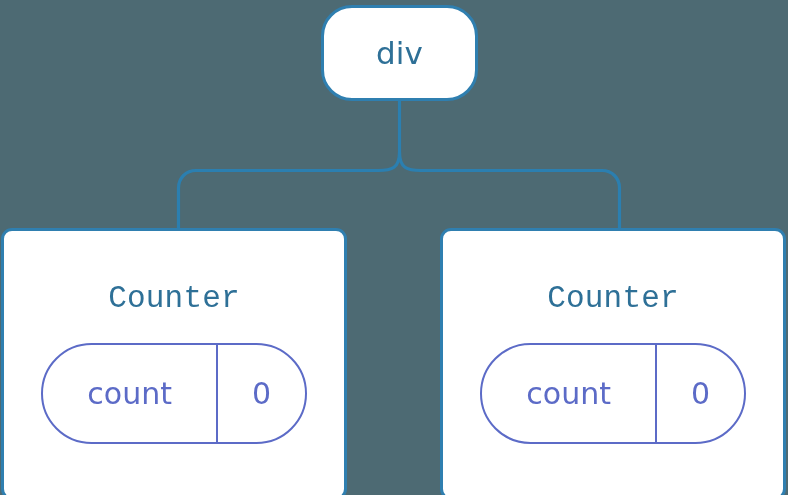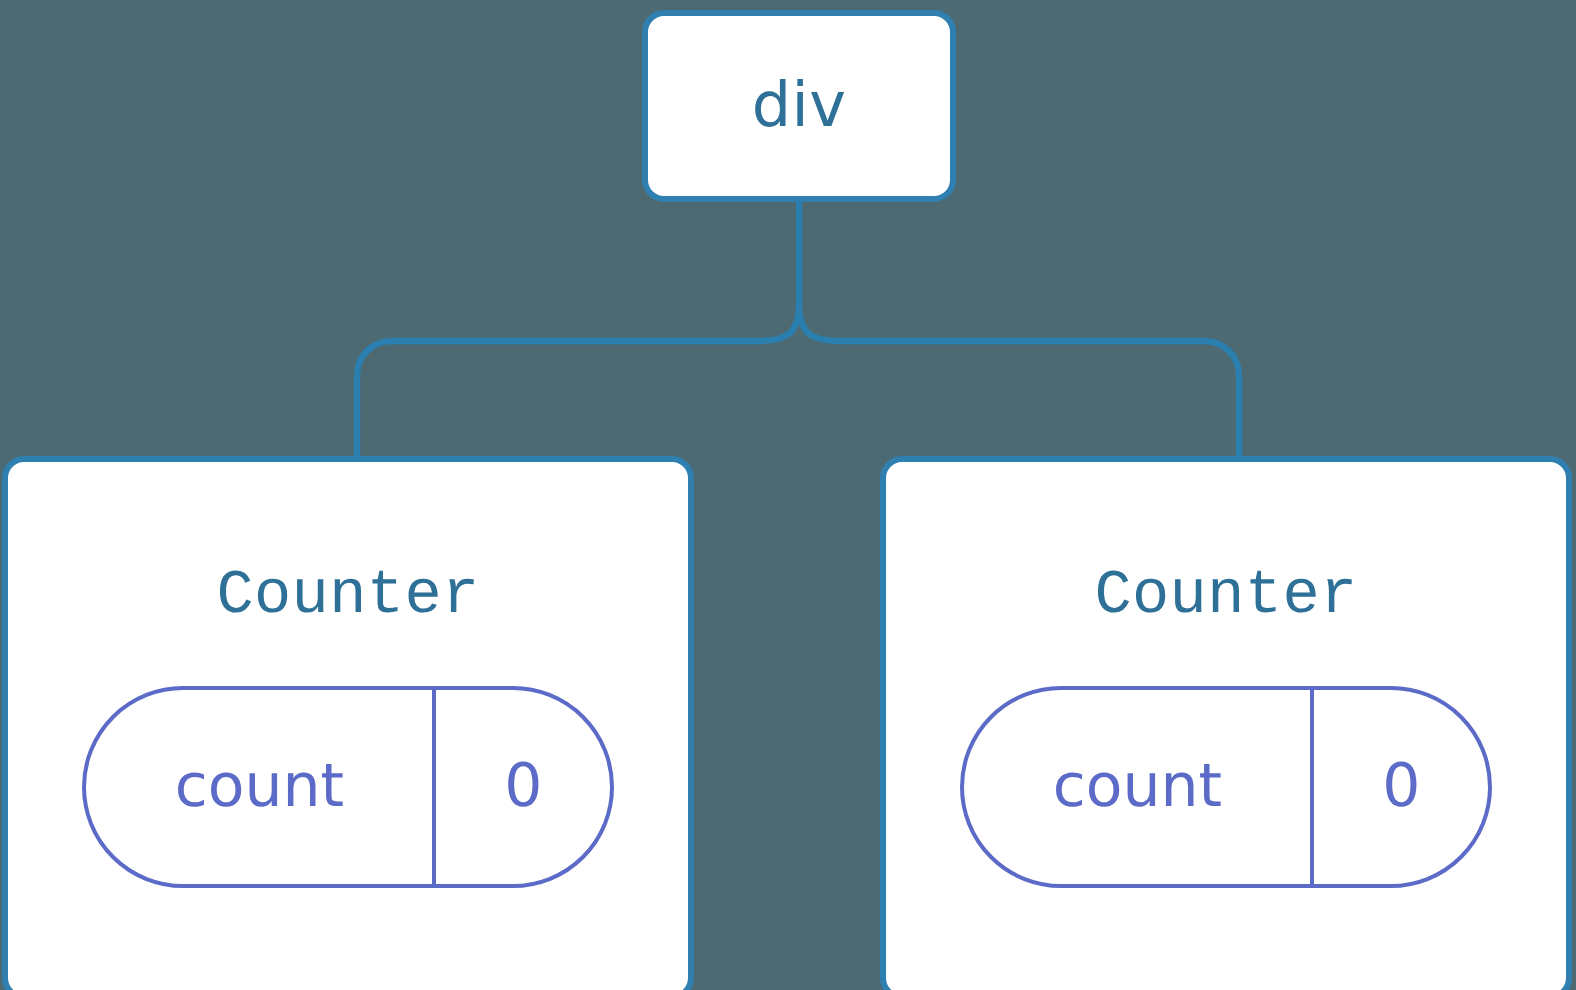--- a/index.html
+++ b/index.html
@@ -40,20 +40,21 @@
     flex-direction: column;
     align-items: center;
   }
 
   #node-div {
     left: 321px;
     top: 5px;
     width: 157px;
     height: 96px;
     justify-content: center;
+    border-radius: 31px;
   }
 
   .node-child {
     top: 228px;
     width: 346px;
     height: 272px;
     justify-content: flex-start;
   }
   #node-counter-left  { left: 1px; }
   #node-counter-right { left: 440px; }

